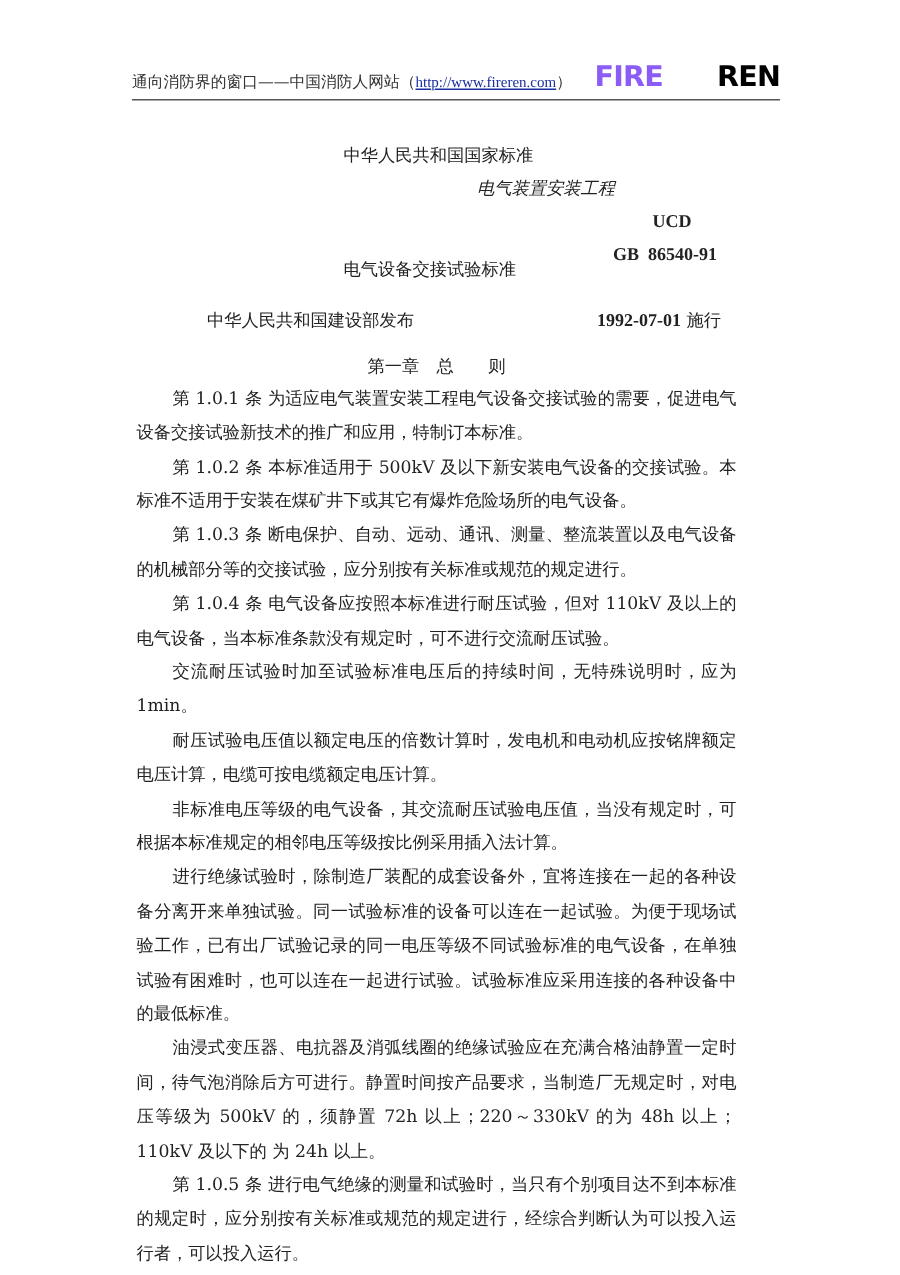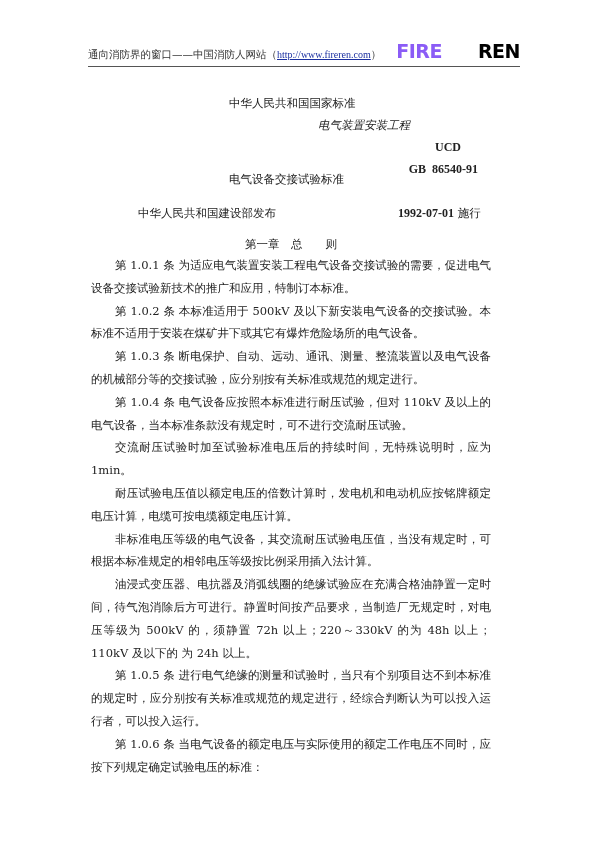--- a/index.html
+++ b/index.html
@@ -45,17 +45,18 @@
 <div class="t" style="left:245px; top:237px; white-space:pre;text-align:center;">第一章　总　　则</div>
 
 <div class="body">
   <p class="ind">第 1.0.1 条  为适应电气装置安装工程电气设备交接试验的需要，促进电气设备交接试验新技术的推广和应用，特制订本标准。</p>
   <p class="ind">第 1.0.2 条  本标准适用于 500kV 及以下新安装电气设备的交接试验。本标准不适用于安装在煤矿井下或其它有爆炸危险场所的电气设备。</p>
   <p class="ind">第 1.0.3 条  断电保护、自动、远动、通讯、测量、整流装置以及电气设备的机械部分等的交接试验，应分别按有关标准或规范的规定进行。</p>
   <p class="ind">第 1.0.4 条  电气设备应按照本标准进行耐压试验，但对 110kV 及以上的电气设备，当本标准条款没有规定时，可不进行交流耐压试验。</p>
   <p class="ind">交流耐压试验时加至试验标准电压后的持续时间，无特殊说明时，应为 1min。</p>
   <p class="ind">耐压试验电压值以额定电压的倍数计算时，发电机和电动机应按铭牌额定电压计算，电缆可按电缆额定电压计算。</p>
   <p class="ind">非标准电压等级的电气设备，其交流耐压试验电压值，当没有规定时，可根据本标准规定的相邻电压等级按比例采用插入法计算。</p>
+  <p class="ind">进行绝缘试验时，除制造厂装配的成套设备外，宜将连接在一起的各种设备分离开来单独试验。同一试验标准的设备可以连在一起试验。为便于现场试验工作，已有出厂试验记录的同一电压等级不同试验标准的电气设备，在单独试验有困难时，也可以连在一起进行试验。试验标准应采用连接的各种设备中的最低标准。</p>
   <p class="ind">油浸式变压器、电抗器及消弧线圈的绝缘试验应在充满合格油静置一定时间，待气泡消除后方可进行。静置时间按产品要求，当制造厂无规定时，对电压等级为 500kV 的，须静置 72h 以上；220～330kV 的为 48h 以上；110kV 及以下的 为 24h 以上。</p>
   <p class="ind">第 1.0.5 条  进行电气绝缘的测量和试验时，当只有个别项目达不到本标准的规定时，应分别按有关标准或规范的规定进行，经综合判断认为可以投入运行者，可以投入运行。</p>
   <p class="ind">第 1.0.6 条  当电气设备的额定电压与实际使用的额定工作电压不同时，应按下列规定确定试验电压的标准：</p>
 
 </div>
 
 </body></html>

